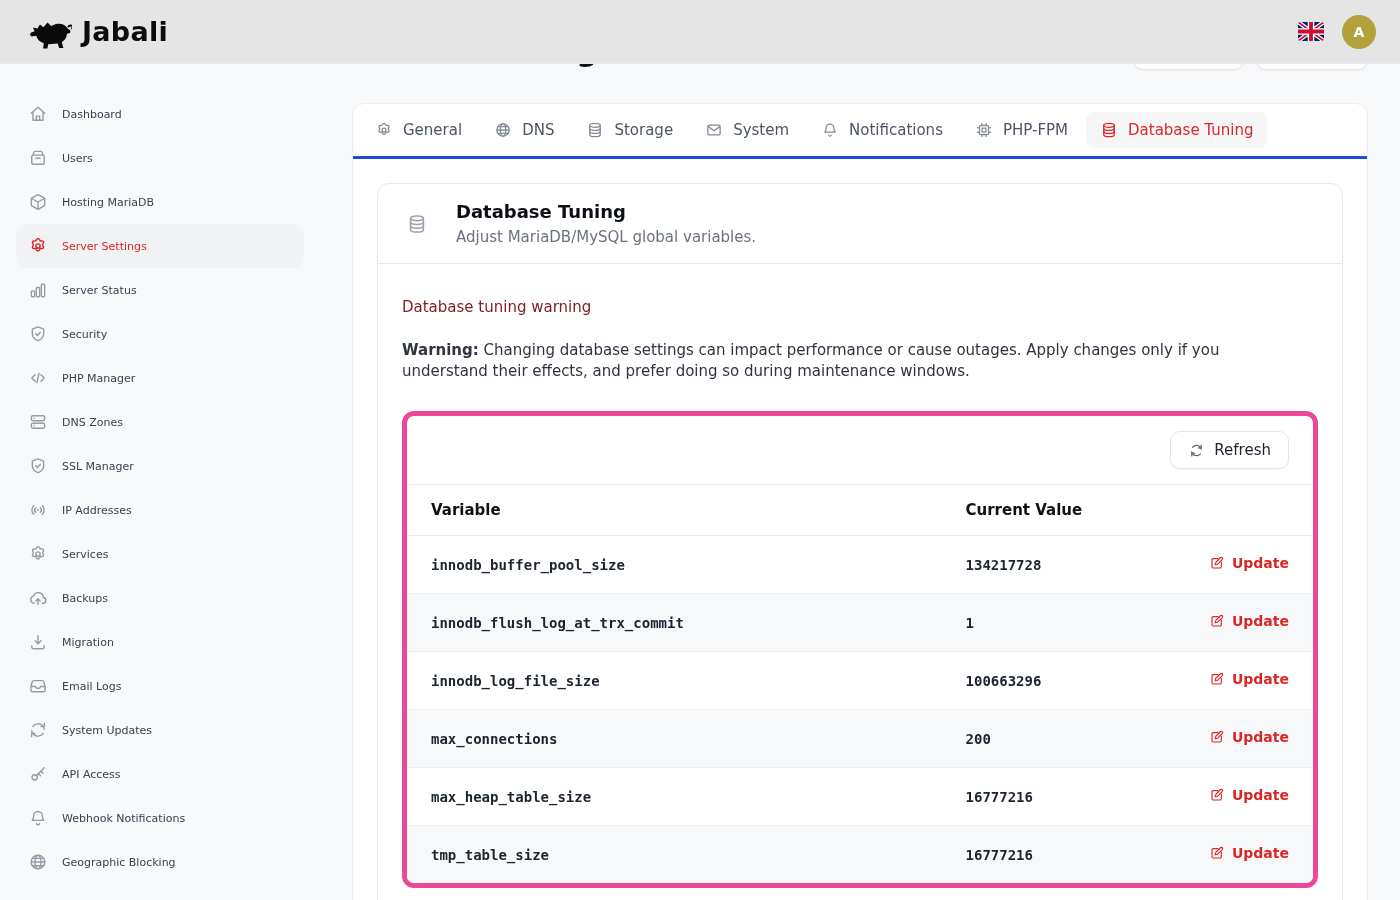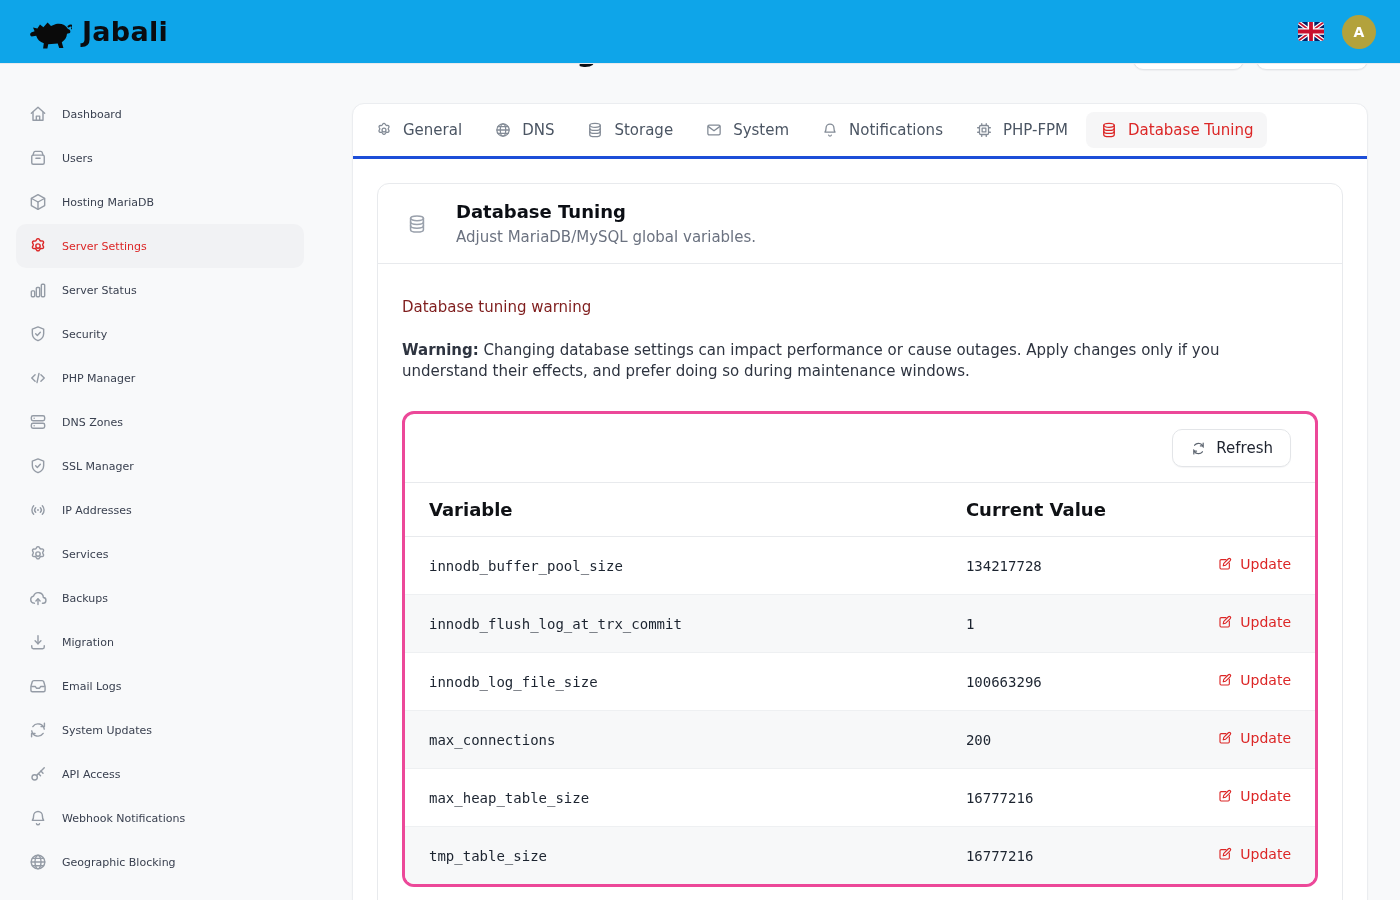--- a/index.html
+++ b/index.html
@@ -9,21 +9,21 @@
   *{box-sizing:border-box}
   html,body{margin:0;padding:0}
   body{
     width:1400px;height:900px;overflow:hidden;position:relative;
     font-family:"DejaVu Sans","Liberation Sans",sans-serif;
     background:#f8f9fa;color:#111827;
   }
   svg{display:block}
   
   .topbar{
-    position:fixed;top:0;left:0;right:0;height:64px;background:#0ea5e9;
+    position:fixed;top:0;left:0;right:0;height:64px;background:#e5e5e5;
     border-bottom:1px solid #e8eaed;display:flex;align-items:center;
     justify-content:space-between;padding:0 24px;z-index:20;
   }
   .brand{display:flex;align-items:center;gap:10px;cursor:pointer}
   .brand-logo{width:48px;height:40px}
   .brand-name{font-size:27px;font-weight:bold;color:#0a0c10;letter-spacing:.3px}
   .top-right{display:flex;align-items:center;gap:16px}
   .flag-btn{background:none;border:none;padding:2px;cursor:pointer}
   .flag-btn svg{width:26px;height:19px;border-radius:3px}
   .avatar{
@@ -78,32 +78,33 @@
   .subcard{border:1px solid #e8eaed;border-radius:12px;background:#fff}
   .subhead{display:flex;align-items:center;gap:28px;padding:17px 28px;border-bottom:1px solid #e8eaed}
   .subhead .icon{width:22px;height:30px;color:#9aa1ac}
   .subhead .icon svg{width:22px;height:30px}
   .sec-title{margin:0;font-size:18px;font-weight:bold;color:#0b0e14}
   .sec-sub{margin:6px 0 0;font-size:15px;color:#6b7280}
   .subbody{padding:26px 24px 24px}
   .warn-intro{margin:8px 0 0;font-size:15px;color:#7f1d1d}
   .warn-text{margin:24px 0 0 0;font-size:15px;line-height:1.38;color:#2e3440;padding-right:16px}
   
-  .tablecard{margin-top:30px;border:3px solid #ec4899;border-radius:12px;overflow:hidden}
+  .tablecard{margin-top:30px;border:5px solid #ec4899;border-radius:12px;overflow:hidden}
   .toolbar{display:flex;justify-content:flex-end;padding:15px 24px}
   table{width:100%;border-collapse:collapse}
   thead th{
-    text-align:left;padding:16px 24px;font-size:18px;font-weight:bold;color:#0f1115;
+    text-align:left;padding:16px 24px;font-size:15px;font-weight:bold;color:#0f1115;
     border-top:1px solid #e8eaed;border-bottom:1px solid #e8eaed;
   }
   th.col-variable{width:59%}
   th.col-value{width:26%}
   tbody td{
     padding:19px 24px;font-size:14px;color:#1c2430;
     font-family:"DejaVu Sans Mono","Liberation Mono",monospace;
+    font-weight:bold;
   }
   tbody tr:nth-child(even){background:#f7f8f9}
   tbody tr + tr td{border-top:1px solid #eef0f2}
   td.action{text-align:right}
   .update{
     display:inline-flex;align-items:flex-end;gap:7px;color:var(--accent,#dc2626);
     font-size:14px;font-family:"DejaVu Sans","Liberation Sans",sans-serif;
     text-decoration:none;cursor:pointer;
   }
   .update .icon{width:16px;height:16px}

